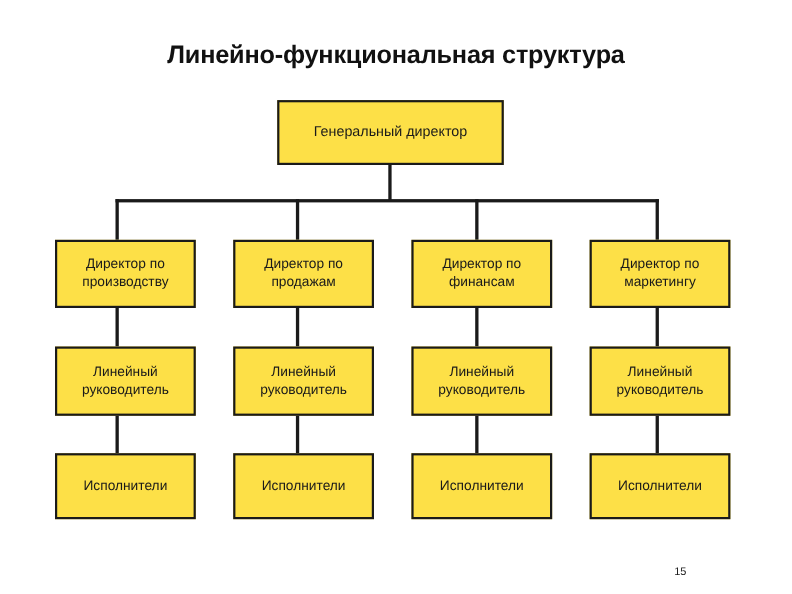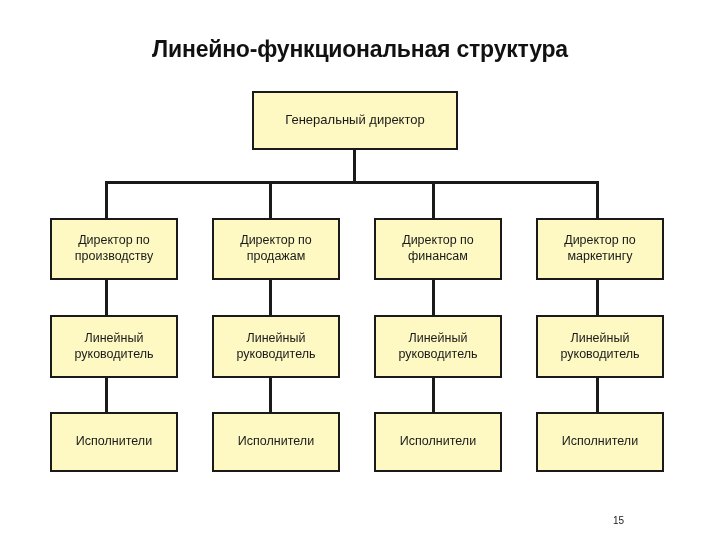--- a/index.html
+++ b/index.html
@@ -43,21 +43,21 @@
     position: absolute;
     left: 0;
     top: 0;
     width: 720px;
     height: 540px;
   }
 
   .node {
     position: absolute;
     box-sizing: border-box;
-    background: #fef9c3;
+    background: #fde047;
     border: 2px solid #1a1a1a;
     display: flex;
     align-items: center;
     justify-content: center;
     text-align: center;
     font-size: 12.5px;
     line-height: 1.25;
     color: #1a1a1a;
     padding: 2px 4px;
   }

